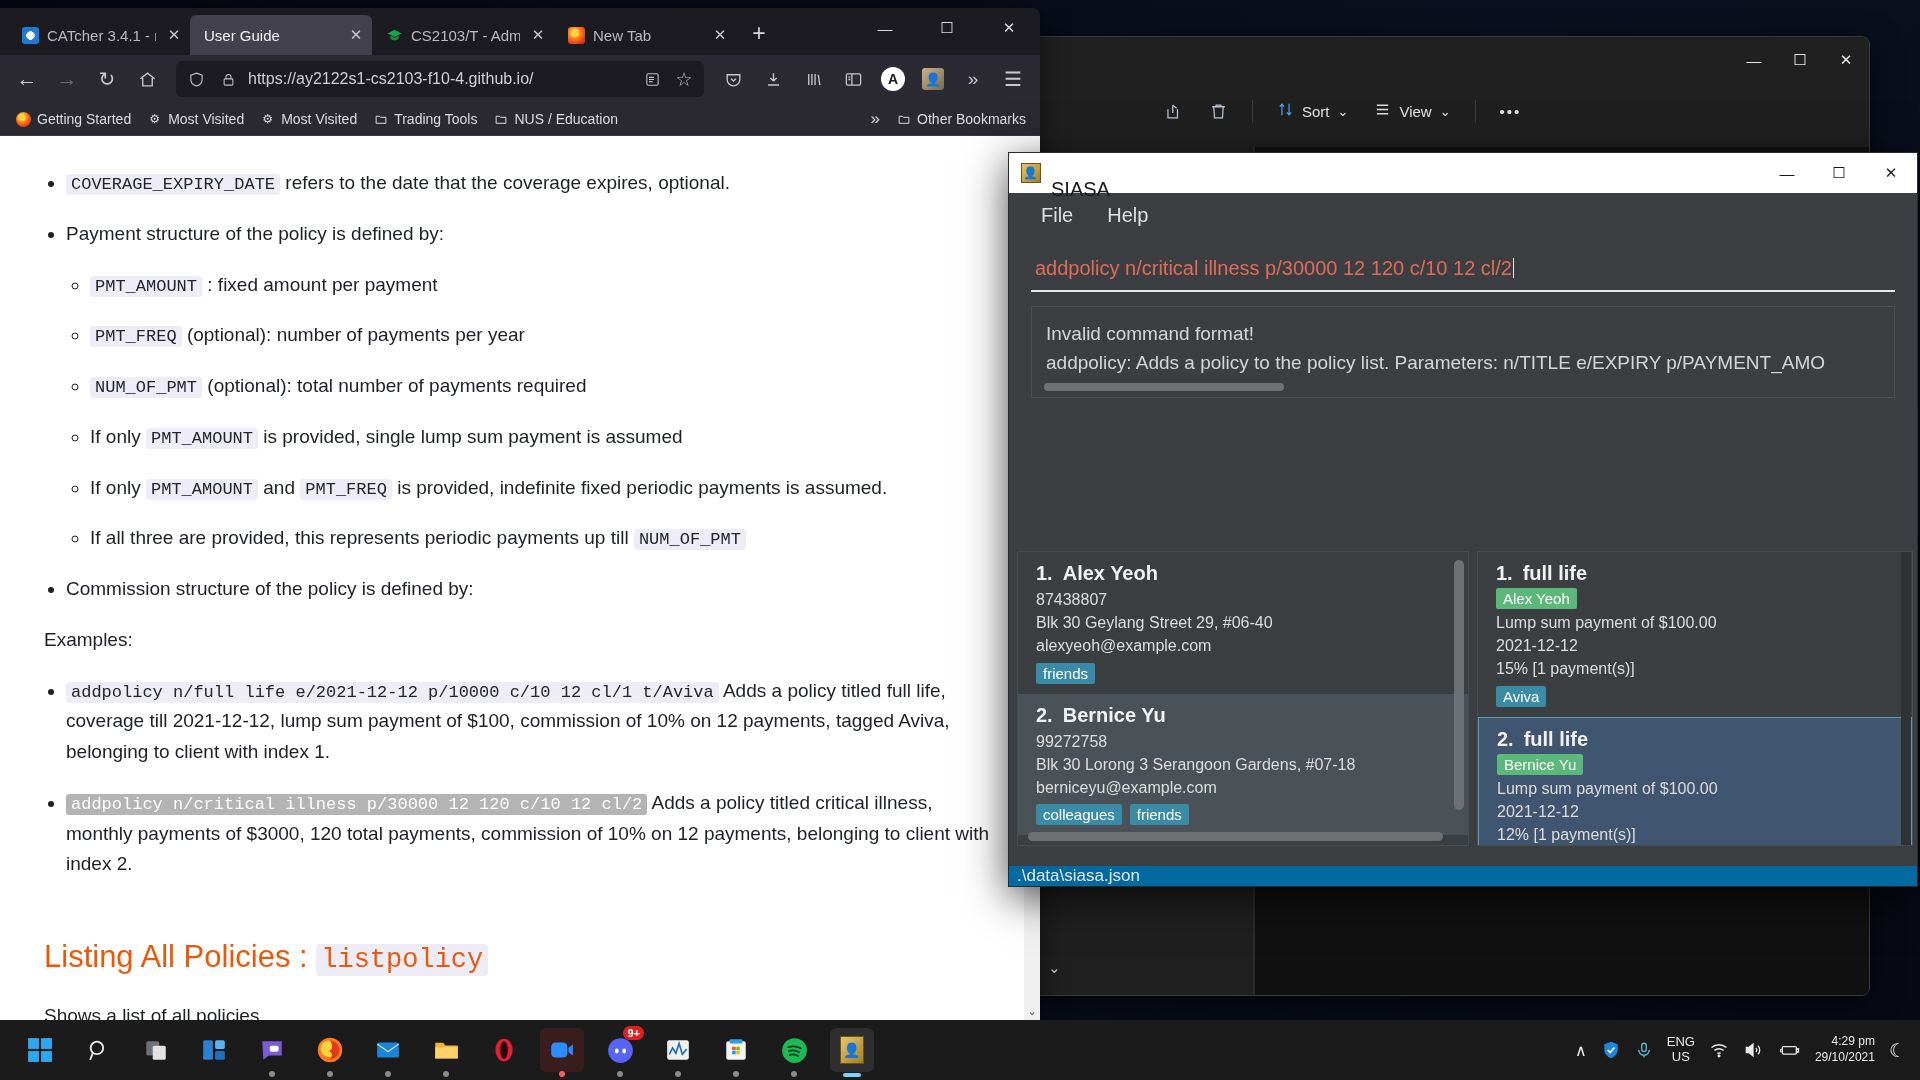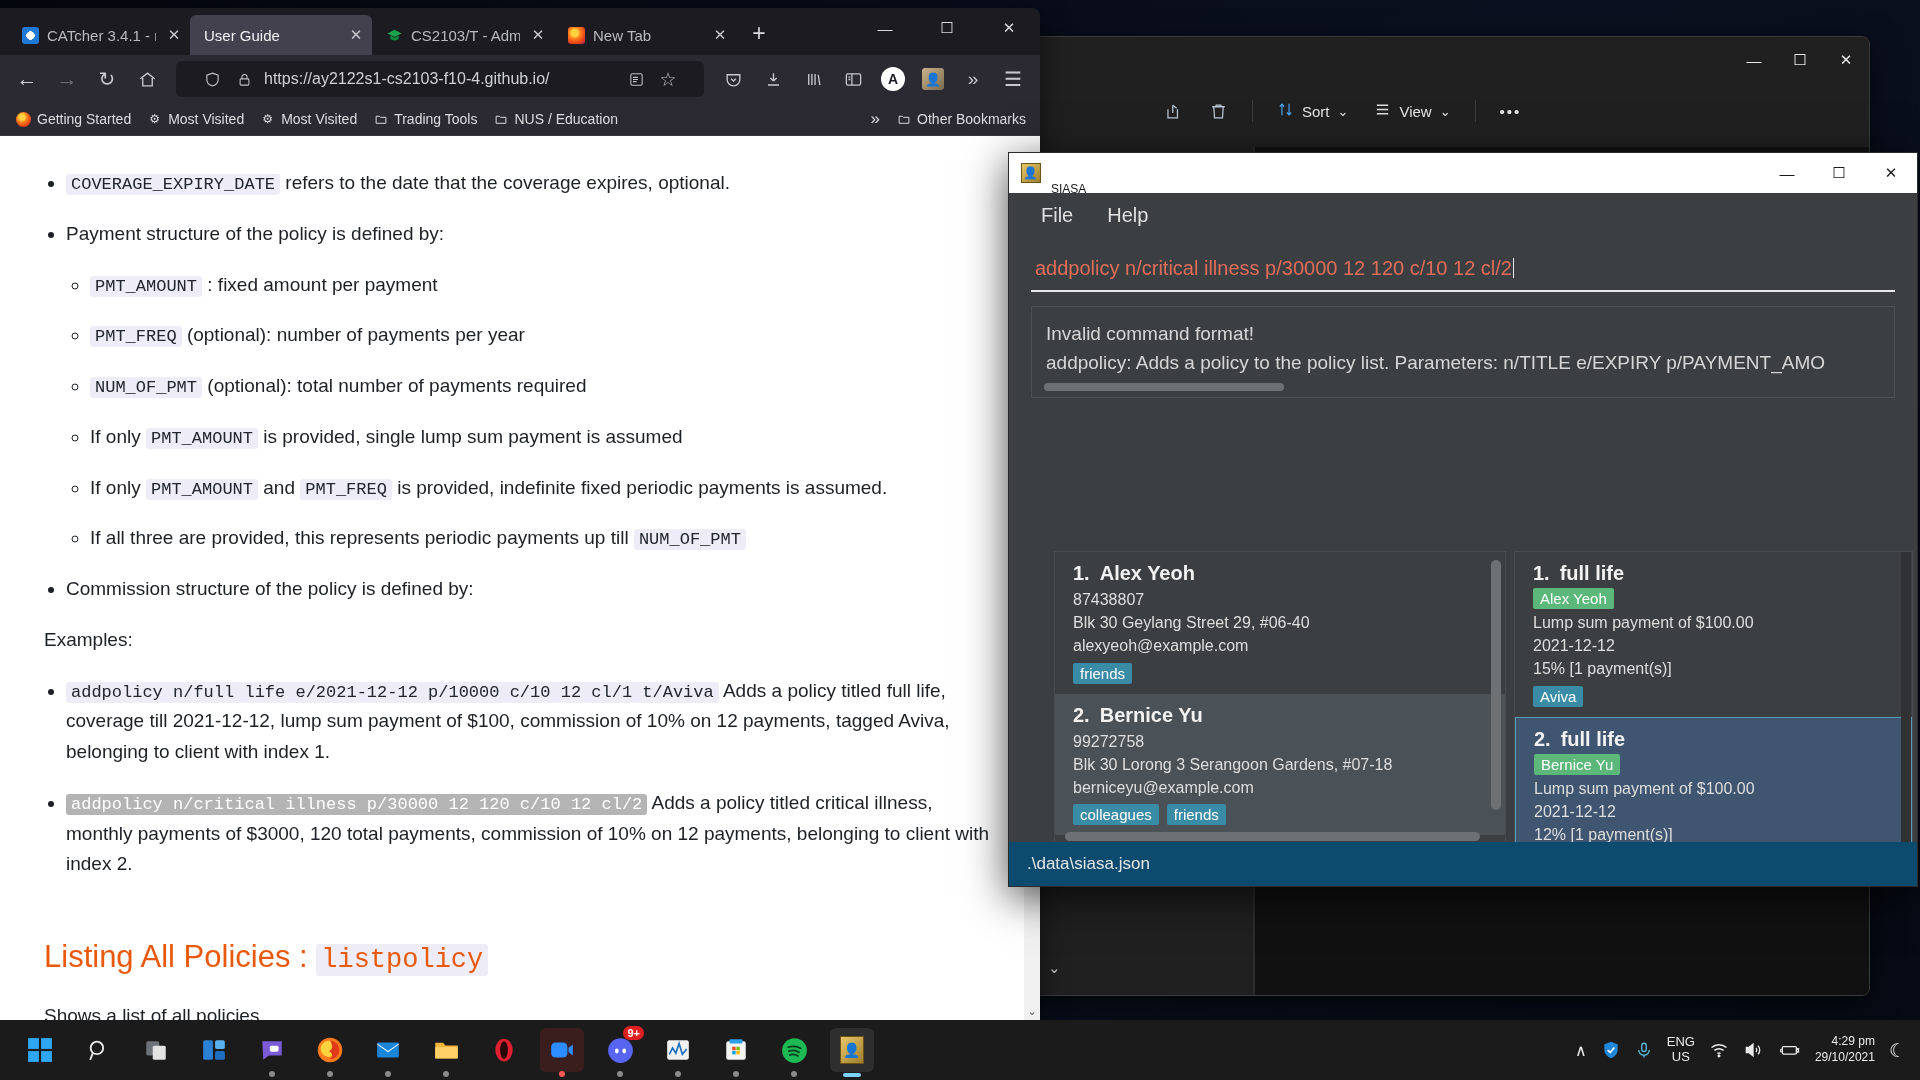--- a/index.html
+++ b/index.html
@@ -55,21 +55,21 @@
                   color:#c9c9cf; font-size:15px; flex:0 0 20px; }
   .ff-newtab { width:34px; height:34px; display:flex; align-items:center; justify-content:center;
                color:#d8d8de; font-size:23px; margin-left:6px; margin-bottom:3px; }
   .ff-wincontrols { position:absolute; right:0; top:0; display:flex; }
   .ff-wc { width:62px; height:40px; display:flex; align-items:center; justify-content:center; color:#d8d8de; font-size:15px; }
 
   .ff-navbar { height: 48px; background:#2b2a33; display:flex; align-items:center; padding: 0 8px; gap:2px; }
   .ff-navbtn { width:38px; height:34px; display:flex; align-items:center; justify-content:center; color:#c8c8ce; }
   .ff-navbtn.dim { color:#6b6b73; }
   .ff-urlbar { flex:1; height:36px; background:#1c1b22; border-radius:6px; display:flex; align-items:center;
-               padding: 0 24px; gap:8px; margin: 0 8px; }
+               padding: 0 8px; gap:8px; margin: 0 8px; }
   .ff-url-text { flex:1; color:#cfcfd6; font-size:16px; white-space:nowrap; overflow:hidden; }
   .ff-url-icon { width:24px; height:24px; display:flex; align-items:center; justify-content:center; color:#c0c0c7; }
   .ff-avatar { width:24px; height:24px; border-radius:50%; background:#ffffff; color:#1c1b22;
                display:flex; align-items:center; justify-content:center; font-size:14px; font-weight:bold; }
   .ff-ext-icon { width:22px; height:22px; border-radius:3px;
                  background: linear-gradient(135deg,#c8b48a,#7a6a4e); display:flex; align-items:center;
                  justify-content:center; font-size:13px; color:#2b2318; }
 
   .ff-bookmarks { height: 33px; background:#2b2a33; display:flex; align-items:center; padding: 0 10px; gap:4px;
                   position:relative; border-bottom:1px solid #38373f; }
@@ -98,55 +98,55 @@
   .siasa {
     position: absolute; left: 1008px; top: 152px; width: 910px; height: 735px;
     background: #3c3f41; border: 1px solid #2a2a2a;
     box-shadow: 0 10px 40px rgba(0,0,0,.7);
     overflow: hidden;
   }
   .siasa-title { height: 40px; background:#ffffff; display:flex; align-items:center; padding-left:12px; }
   .siasa-ico { width:20px; height:20px; background:linear-gradient(135deg,#e8c76a,#a07f2c);
                border:1px solid #6d5312; display:flex; align-items:center; justify-content:center;
                font-size:12px; color:#3a2c06; margin-right:10px; }
-  .siasa-title-text { flex:1; color:#1a1a1a; font-size:12px;margin-top:32px; }
+  .siasa-title-text { flex:1; color:#1a1a1a; font-size:20px;margin-top:32px; }
   .siasa-wc { width:52px; height:40px; display:flex; align-items:center; justify-content:center;
               color:#1a1a1a; font-size:15px; }
   .siasa-menubar { height: 44px; background:#3c3f41; display:flex; align-items:center; padding-left: 20px; gap:10px; }
   .siasa-menu { color:#e0e0e0; font-size:20px; padding: 4px 12px; }
   .siasa-cmdwrap { padding: 14px 22px 0 22px; background:#3c3f41; }
   .siasa-cmd { color:#e06c5a; font-size:20px; font-family:"Liberation Sans",sans-serif;
                border-bottom: 2px solid #e8e8e8; padding: 6px 4px 10px 4px; white-space:nowrap; }
   .caret { display:inline-block; width:1px; height:20px; background:#e8e8e8; vertical-align:-3px; margin-left:1px; }
   .siasa-result { margin: 14px 22px 0 22px; background:#3c3f41; border:1px solid #4d5052;
                   padding: 12px 14px 10px 14px; height: 92px; position:relative; overflow:hidden; }
   .siasa-result-line { color:#d6d6d6; font-size:19px; white-space:nowrap; line-height:1.55; }
   .res-hscroll { position:absolute; left:12px; bottom:6px; width: 860px; height: 8px; }
   .res-hscroll .thumb { width: 240px; height:8px; background:#6e7173; border-radius:4px; }
 
-  .siasa-panels { position:absolute; top:398px; left:0; right:0; bottom:34px; display:flex; gap:0; padding: 0 4px 6px 8px; margin-left: 37px; }
+  .siasa-panels { position:absolute; top:398px; left:0; right:0; bottom:34px; display:flex; gap:0; padding: 0 4px 6px 8px; }
   .panel { background:#3c3f41; border:1px solid #4a4d4f; overflow:hidden; position:relative; }
   .panel.persons { width: 452px; margin-right: 8px; }
   .panel.policies { flex:1; }
   .plist { padding: 0; }
   .card { padding: 10px 14px 10px 18px; }
   .card.sel-grey { background:#4b5257; }
   .card.sel-blue { background:#3f5570; border:1px solid #5a9bb5; }
   .card-title { color:#f2f2f2; font-size:20px; font-weight:bold; margin-bottom:3px; }
   .card-title .idx { margin-right: 10px; }
   .card-line { color:#dedede; font-size:16px; line-height:1.45; }
   .chips { margin-top:5px; display:flex; gap:8px; }
   .chip { background:#3a8ba6; color:#ffffff; font-size:15px; padding: 2px 7px; border-radius:2px; }
   .chip.green { background:#5cb87a; color:#ffffff; }
   .p-scroll { position:absolute; right:4px; top:8px; width:10px; height:250px; background:#6e7173; border-radius:5px; }
   .p-hscroll { position:absolute; left:10px; bottom:4px; width: 415px; height:9px; background:#6e7173; border-radius:5px; }
   .pol-rail { position:absolute; right:1px; top:0; bottom:0; width:10px; background:#2f3132; }
 
-  .siasa-status { position:absolute; left:0; right:0; bottom:0; height:44px; background:#0c4a6e;
-                  display:flex; align-items:center; padding-left: 18px; color:#e6e6e6; font-size:17px; }
+  .siasa-status { position:absolute; left:0; right:0; bottom:0; height:20px; background:#0369a1;
+                  display:flex; align-items:center; padding-left: 8px; color:#e6e6e6; font-size:17px; }
 
   
   .taskbar { position:absolute; left:0; bottom:0; width:1920px; height:60px;
              background:#1b1b1b; display:flex; align-items:center; }
   .tb-center { position:absolute; left:18px; display:flex; align-items:center; gap:14px; }
   .tb-app { width:44px; height:44px; display:flex; align-items:center; justify-content:center;
             border-radius:6px; position:relative; }
   .tb-dot { position:absolute; bottom:-5px; left:50%; transform:translateX(-50%);
             width:6px; height:6px; border-radius:50%; background:#8a8a8a; }
   .tb-dot.active { background:#7dd3fc; width:18px; height:4px; border-radius:2px; }

